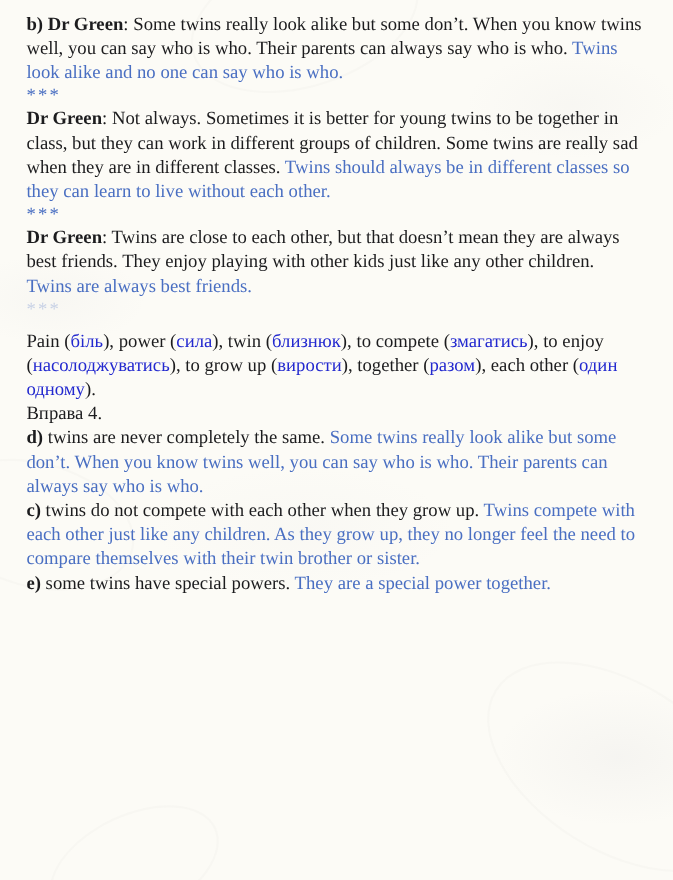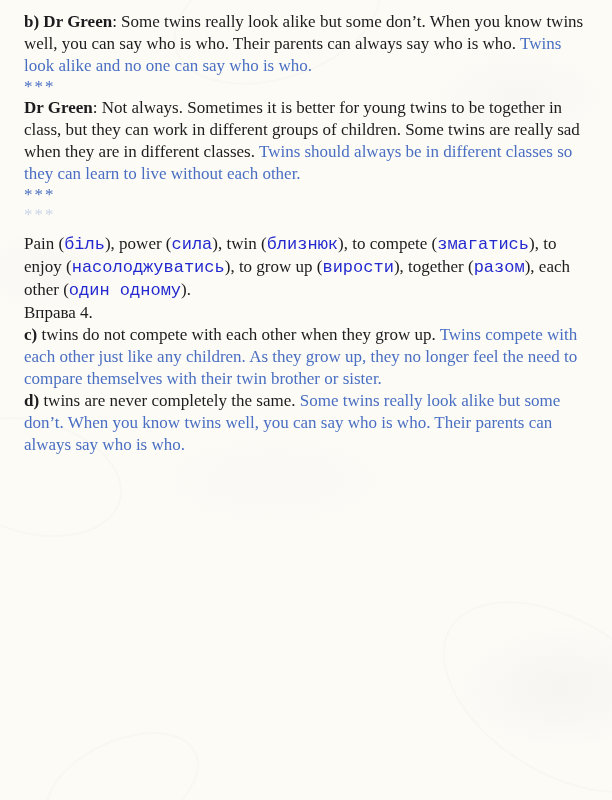--- a/index.html
+++ b/index.html
@@ -23,21 +23,21 @@
     line-height: 22px;
     color: var(--ink, #1c1c1e);
     z-index: 1;
   }
   .page p { margin: 0; }
 
   
   .seg-bold   { font-weight: 700; }
   .seg-normal { }
   .seg-answer { color: var(--answer, #4a6fc2); }
-  .seg-vocab  { color: var(--vocab, #2329cf); font-family: Liberation Mono, monospace; }
+  .seg-vocab  { color: var(--vocab, #2329cf); }
 
   .sep {
     color: var(--answer, #4a6fc2);
     letter-spacing: 2px;
     height: 20px;
     line-height: 20px;
   }
   .sep.faint {
     opacity: 0.28;
     filter: blur(0.5px);
@@ -86,29 +86,31 @@
 <div class="page">
 
   <p><span class="seg-bold">b) Dr Green</span><span class="seg-normal">: Some twins really look alike but some don’t. When you know twins well, you can say who is who. Their parents can always say who is who. </span><span class="seg-answer">Twins look alike and no one can say who is who.</span></p>
 
   <p class="sep">***</p>
 
   <p><span class="seg-bold">Dr Green</span><span class="seg-normal">: Not always. Sometimes it is better for young twins to be together in class, but they can work in different groups of children. Some twins are really sad when they are in different classes. </span><span class="seg-answer">Twins should always be in different classes so they can learn to live without each other.</span></p>
 
   <p class="sep">***</p>
 
+  <p><span class="seg-bold">Dr Green</span><span class="seg-normal">: Twins are close to each other, but that doesn’t mean they are always best friends. They enjoy playing with other kids just like any other children. </span><span class="seg-answer">Twins are always best friends.</span></p>
 
   <p class="sep faint">***</p>
 
 
 
   <p><span class="seg-normal">Pain (</span><span class="seg-vocab">біль</span><span class="seg-normal">), power (</span><span class="seg-vocab">сила</span><span class="seg-normal">), twin (</span><span class="seg-vocab">близнюк</span><span class="seg-normal">), to compete (</span><span class="seg-vocab">змагатись</span><span class="seg-normal">), to enjoy (</span><span class="seg-vocab">насолоджуватись</span><span class="seg-normal">), to grow up (</span><span class="seg-vocab">вирости</span><span class="seg-normal">), together (</span><span class="seg-vocab">разом</span><span class="seg-normal">), each other (</span><span class="seg-vocab">один одному</span><span class="seg-normal">).</span></p>
 
   <p class="ex-heading">Вправа 4.</p>
 
 
 
+  <p><span class="seg-bold">d)</span><span class="seg-normal"> twins are never completely the same. </span><span class="seg-answer">Some twins really look alike but some don’t. When you know twins well, you can say who is who. Their parents can always say who is who.</span></p>
+
   <p><span class="seg-bold">c)</span><span class="seg-normal"> twins do not compete with each other when they grow up. </span><span class="seg-answer">Twins compete with each other just like any children. As they grow up, they no longer feel the need to compare themselves with their twin brother or sister.</span></p>
 
-  <p><span class="seg-bold">d)</span><span class="seg-normal"> twins are never completely the same. </span><span class="seg-answer">Some twins really look alike but some don’t. When you know twins well, you can say who is who. Their parents can always say who is who.</span></p>
-
+  <p><span class="seg-bold">e)</span><span class="seg-normal"> some twins have special powers. </span><span class="seg-answer">They are a special power together.</span></p>
 
 </div>
 
 </body></html>

